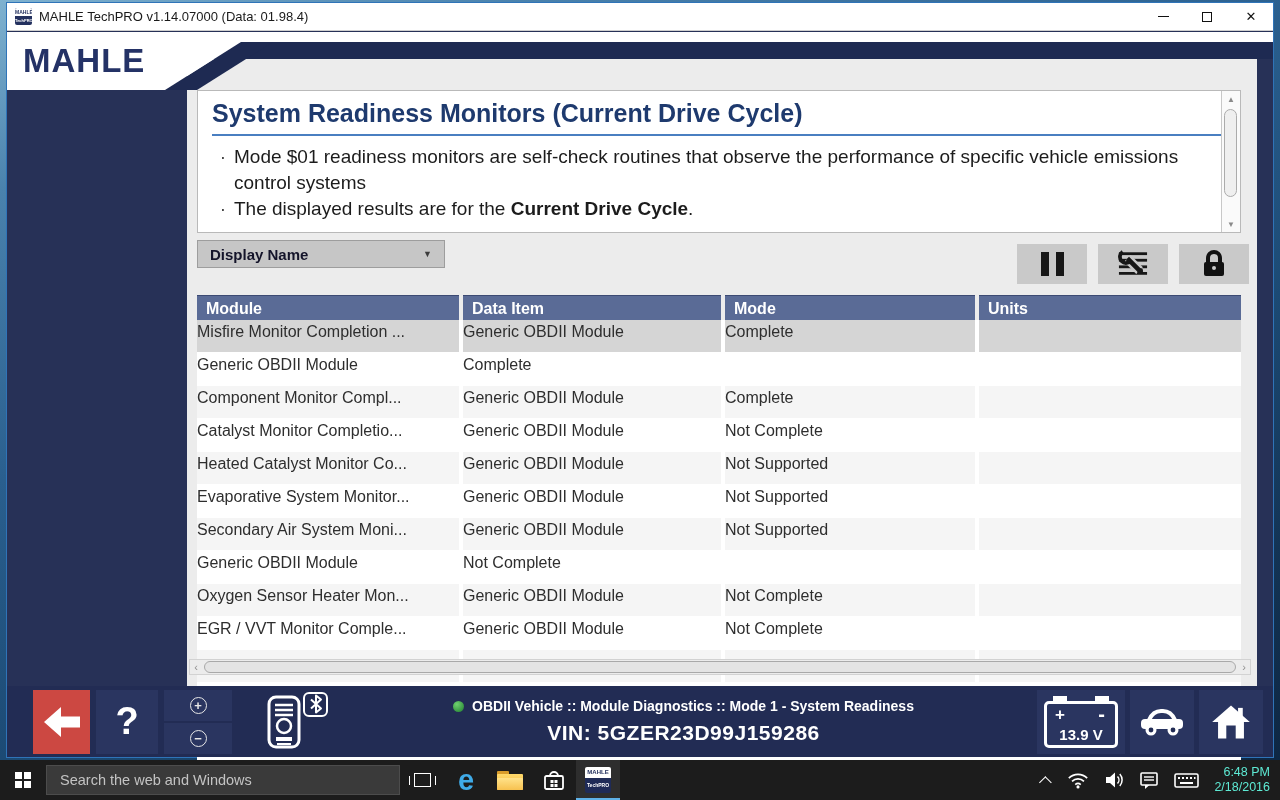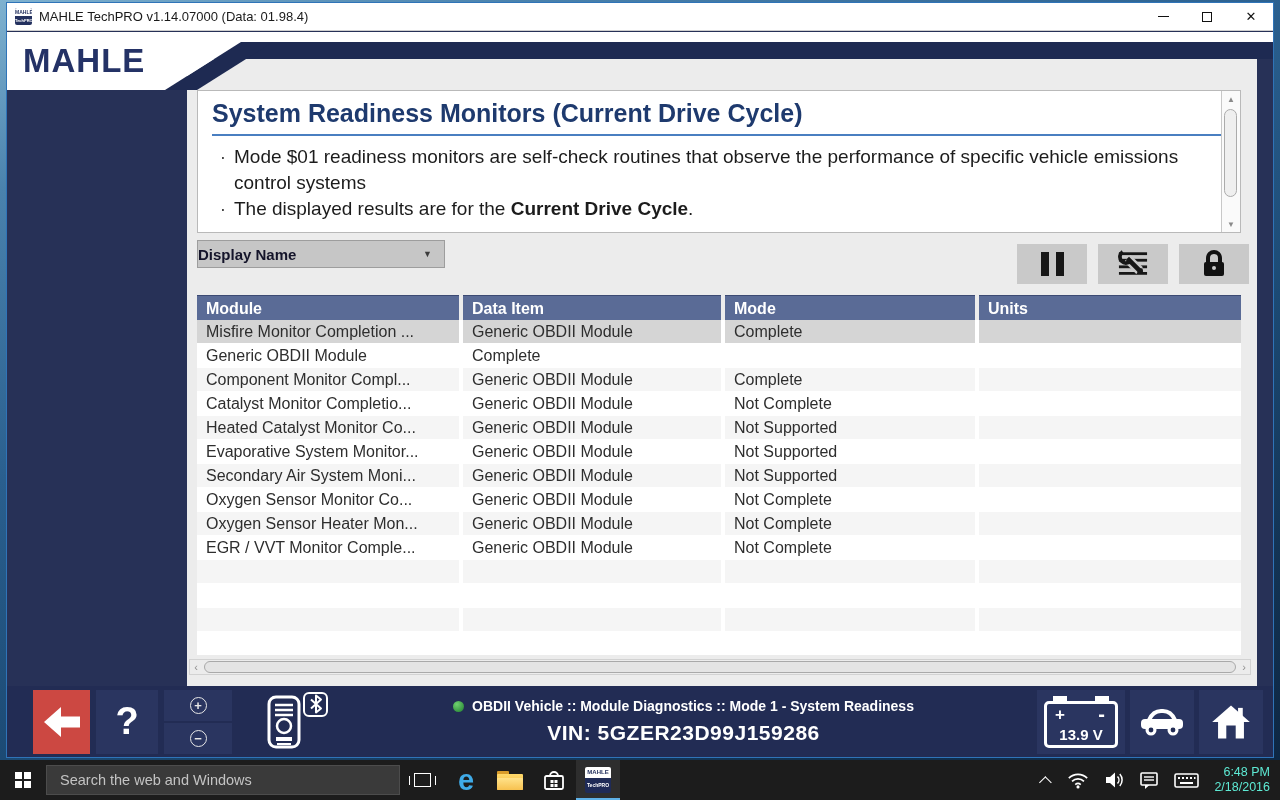--- a/index.html
+++ b/index.html
@@ -49,35 +49,35 @@
   .bullet-text { flex:1; padding-right:30px; }
   .tp-scroll { position:absolute; right:0; top:0; width:19px; height:100%; background:#fafafa; border-left:1px solid #c8c8c8; }
   .tp-arrow { height:16px; display:flex; align-items:center; justify-content:center; color:#8a8a8a; font-size:8px; }
   .tp-arrow.down { position:absolute; bottom:0; width:100%; }
   .tp-thumb { position:absolute; top:18px; left:2px; width:13px; height:88px; background:#efefef;
     border:1px solid #ababab; border-radius:7px; }
 
   .toolbar { position:absolute; left:0; top:181px; width:100%; height:44px; }
   .dropdown { position:absolute; left:10px; top:0; width:248px; height:28px; background:#c6c6c6;
     border:1px solid #9d9d9d; display:flex; align-items:center; }
-  .dd-label { font-size:15px; font-weight:bold; color:#14142a; }
+  .dd-label { font-size:15px; font-weight:bold; color:#14142a; padding-left:12px; }
   .dd-arrow { margin-left:auto; padding-right:12px; font-size:9px; color:#3c3c3c; }
   .tool-btns { position:absolute; right:8px; top:4px; display:flex; gap:11px; }
   .tool-btn { width:70px; height:40px; background:#c9c9c9; display:flex; align-items:center; justify-content:center; }
   .pause-bars { display:flex; gap:7px; }
   .pause-bars i { display:block; width:8px; height:24px; background:#171717; }
 
   
   .table { position:absolute; left:10px; top:236px; width:1044px; }
   .thead, .trow { display:grid; grid-template-columns:262px 258px 250px 1fr; column-gap:4px; }
   .th { background:#5a6b96; color:#fff; font-weight:bold; font-size:16px; height:25px; line-height:25px;
     padding-left:9px; border-top:1px solid #3c4a73; }
   .tbody { display:flex; flex-direction:column; gap:1px; background:#fff; }
-  .td { background:#fff; height:23px; line-height:23px; font-size:16px; color:#2e2e2e;
-    padding-left:9px; overflow:hidden; white-space:nowrap; }
+  .td { background:#fff; height:32px; line-height:23px; font-size:16px; color:#2e2e2e;
+    overflow:hidden; white-space:nowrap; }
   .trow.alt .td { background:#f5f5f5; }
   .trow.selected .td { background:#d5d5d5; }
 
   .h-scroll { position:absolute; left:2px; top:600px; width:1062px; height:16px; background:#ececec;
     border:1px solid #d2d2d2; display:flex; align-items:center; }
   .hs-arrow { width:12px; text-align:center; color:#909090; font-size:11px; line-height:14px; }
   .hs-thumb { flex:1; height:12px; margin:0 2px; background:#e4e4e4; border:1px solid #a9a9a9; border-radius:7px; }
 
   
   .bottomnav { position:absolute; left:0; top:654px; width:100%; height:71px; background:#222c54;
@@ -282,21 +282,20 @@
                 <div class="td">Not Supported</div>
                 <div class="td"></div>
               </div>
               <div class="trow alt">
                 <div class="td">Secondary Air System Moni...</div>
                 <div class="td">Generic OBDII Module</div>
                 <div class="td">Not Supported</div>
                 <div class="td"></div>
               </div>
               <div class="trow">
-                <div class="td">Oxygen Sensor Monitor Co...</div>
                 <div class="td">Generic OBDII Module</div>
                 <div class="td">Not Complete</div>
                 <div class="td"></div>
               </div>
               <div class="trow alt">
                 <div class="td">Oxygen Sensor Heater Mon...</div>
                 <div class="td">Generic OBDII Module</div>
                 <div class="td">Not Complete</div>
                 <div class="td"></div>
               </div>

